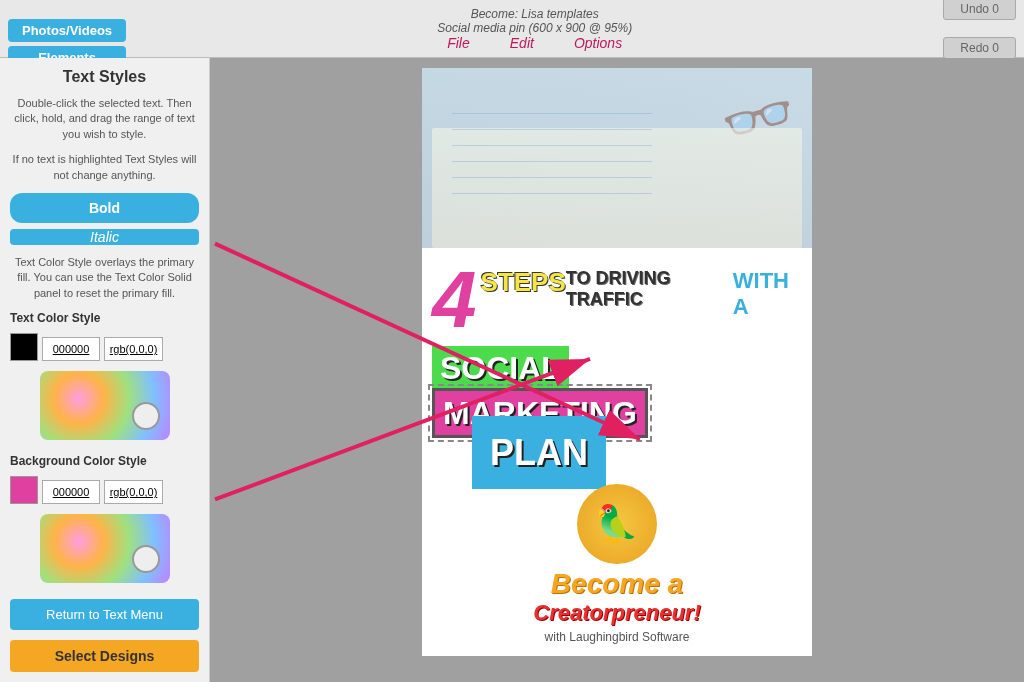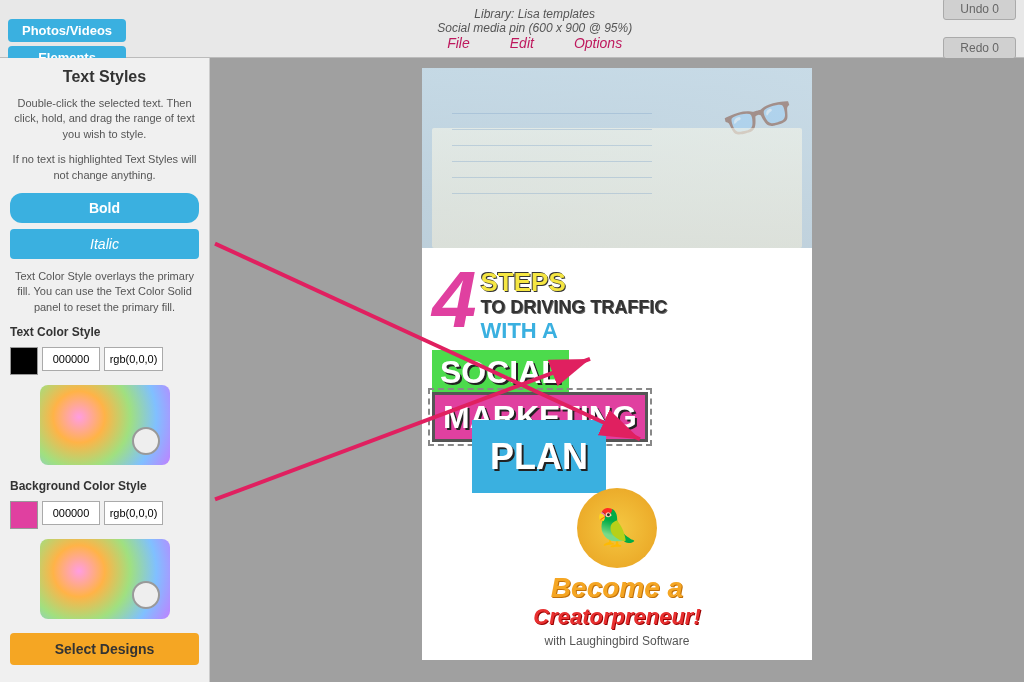--- a/index.html
+++ b/index.html
@@ -114,44 +114,44 @@
       font-size: 14px;
       font-weight: bold;
       cursor: pointer;
       width: 100%;
     }
     .btn-italic {
       background: #3ab0e0;
       color: white;
       border: none;
       border-radius: 4px;
-      padding: 7px;
       font-size: 14px;
       font-style: italic;
       cursor: pointer;
       width: 100%;
     }
     .section-desc {
       font-size: 11px;
       color: #555;
       text-align: center;
       line-height: 1.4;
       margin-top: 4px;
     }
     .section-label {
       font-size: 12px;
       font-weight: bold;
       color: #333;
       margin-top: 4px;
     }
     .color-row {
       display: flex;
-      align-items: flex-start;
+      align-items: flex-end;
       gap: 4px;
       margin-top: 2px;
+      text-decoration: underline;
     }
     .color-swatch-black {
       width: 28px;
       height: 28px;
       background: #000;
       border: 1px solid #999;
       cursor: pointer;
     }
     .color-swatch-pink {
       width: 28px;
@@ -248,21 +248,21 @@
     .number-4 {
       font-size: 80px;
       font-weight: 900;
       color: #e040a0;
       line-height: 1;
       margin-right: 4px;
       font-style: italic;
     }
     .steps-block {
       display: flex;
-      flex-direction: column;
+      flex-direction: row;
       padding-top: 8px;
     }
     .steps-text {
       font-size: 26px;
       font-weight: 900;
       color: #f5e642;
       text-shadow: 1px 1px 0 #333, -1px -1px 0 #333;
       line-height: 1.1;
       text-transform: uppercase;
     }
@@ -407,21 +407,21 @@
   </style>
 </head>
 <body>
 
 <div class="top-bar">
   <div class="top-bar-buttons">
     <button class="btn-photos-videos">Photos/Videos</button>
     <button class="btn-elements">Elements</button>
   </div>
   <div class="top-center">
-    <span>Library: Lisa templates</span>
+    <span>Become: Lisa templates</span>
     <span>Social media pin (600 x 900 @ 95%)</span>
     <div class="top-menu">
       <span>File</span>
       <span>Edit</span>
       <span>Options</span>
     </div>
   </div>
   <div class="top-right">
     <button class="btn-undo">Undo 0</button>
     <button class="btn-redo">Redo 0</button>
@@ -448,20 +448,21 @@
     </div>
     <div class="section-label">Background Color Style</div>
     <div class="color-row">
       <div class="color-swatch-pink"></div>
       <input class="color-input" value="000000" style="">
       <input class="color-rgb" value="rgb(0,0,0)" style="">
     </div>
     <div class="gradient-picker">
       <span class="eyedropper-icon">🖊</span>
     </div>
+    <button class="btn-return">Return to Text Menu</button>
     <button class="btn-select-designs">Select Designs</button>
   </div>
 
   <div class="canvas-area">
 
     <svg class="main-arrows" viewBox="0 0 814 622" preserveAspectRatio="none">
 
       <defs>
         <marker id="arrowhead1" markerWidth="10" markerHeight="7" refX="10" refY="3.5" orient="auto">
           <polygon points="0 0, 10 3.5, 0 7" fill="#e02060"></polygon>

